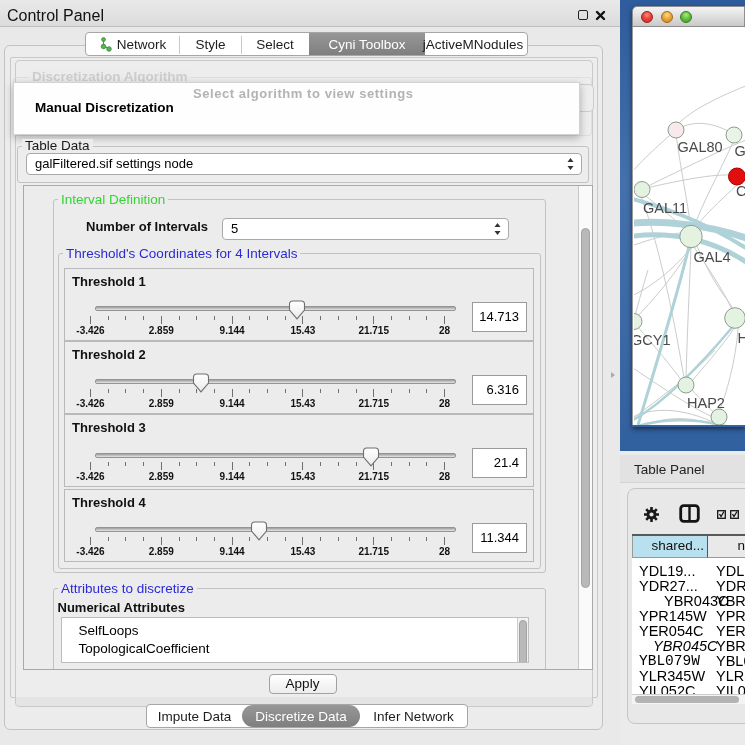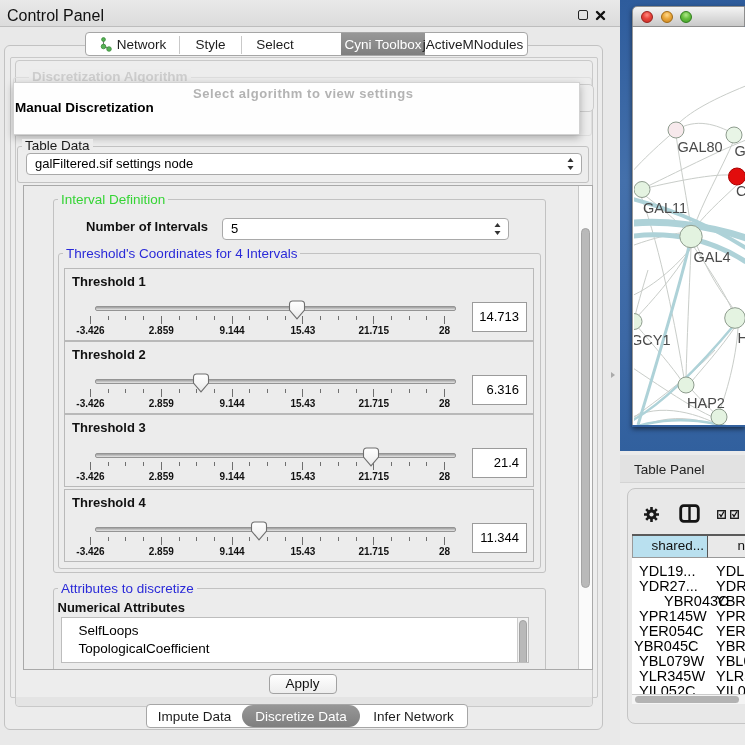--- a/index.html
+++ b/index.html
@@ -47,31 +47,31 @@
           <path d="M3.5 3 L3.5 9 M4.5 9.5 L8.5 11.5" stroke="#777" stroke-width="1.1" fill="none"></path>
           <circle cx="3.5" cy="2.5" r="1.9" fill="#57b356" stroke="#3a8a3a" stroke-width="0.8"></circle>
           <circle cx="3.5" cy="9.5" r="2.3" fill="#57b356" stroke="#3a8a3a" stroke-width="0.8"></circle>
           <circle cx="9" cy="12" r="2.3" fill="#57b356" stroke="#3a8a3a" stroke-width="0.8"></circle>
         </svg>
     Network</div>
   <div class="abs" style="left:93px;top:3px;width:1px;height:18px;background:#c9c9c9;"></div>
   <div class="seg" style="left:94px;width:61px;">Style</div>
   <div class="abs" style="left:155px;top:3px;width:1px;height:18px;background:#c9c9c9;"></div>
   <div class="seg" style="left:155px;width:68px;">Select</div>
-  <div class="seg" style="left:223px;width:84px;background:linear-gradient(#979797,#7f7f7f);color:#fff;margin-left:32px;">Cyni Toolbox</div>
+  <div class="seg" style="left:223px;width:116px;background:linear-gradient(#979797,#7f7f7f);color:#fff;">Cyni Toolbox</div>
   <div class="seg" style="left:331px;width:112px;">jActiveMNodules</div>
 </div>
 
 <div class="abs" style="left:13px;top:77px;width:577px;height:57px;border:1px solid #dedede;border-radius:3px;"></div>
 <div class="abs" style="left:29px;top:69px;font-size:13.5px;font-weight:bold;color:#cdcdcd;background:#ececec;padding:0 3px;">Discretization Algorithm</div>
 <div class="abs" style="left:560px;top:84px;width:32px;height:26px;background:#ededed;border:1px solid #cccccc;border-radius:0 5px 5px 0;"></div>
 
 <div class="abs" style="left:13px;top:82px;width:565px;height:51px;background:#fefefe;border:1px solid #d2d2d2;box-shadow:0 3px 8px rgba(0,0,0,0.28);"></div>
 <div class="abs" style="left:193px;top:85.5px;font-size:13px;color:#b3b3b3;font-weight:bold;letter-spacing:0.55px;">Select algorithm to view settings</div>
-<div class="abs" style="left:15px;top:100px;font-size:13.5px;font-weight:bold;color:#000;">Manual Discretization</div>
+<div class="abs" style="left:15px;top:100px;font-size:13.5px;font-weight:bold;color:#000;padding-left:20px;">Manual Discretization</div>
 
 <div class="grp" style="left:17px;top:146px;width:570px;height:35px;"></div>
 <div class="grptitle" style="left:22px;top:139px;color:#1a1a1a;">Table Data</div>
 <div class="combo" style="left:26px;top:152.5px;width:554px;height:20px;">
   <span class="ctext">galFiltered.sif settings node</span>
   <svg class="carr" viewBox="0 0 7 12">
         <path d="M3.5 0 L6.5 4 L0.5 4 Z" fill="#333"></path>
         <path d="M3.5 12 L6.5 8 L0.5 8 Z" fill="#333"></path>
       </svg>
 </div>
@@ -310,23 +310,23 @@
   <div class="rowt" style="left:7px;top:28px;">YDL19...</div>
   <div class="rowt" style="left:84px;top:28px;">YDL1</div>
   <div class="rowt" style="left:7px;top:43px;">YDR27...</div>
   <div class="rowt" style="left:84px;top:43px;">YDR2</div>
   <div class="rowt" style="left:7px;top:58px;margin-left:25px;">YBR043C</div>
   <div class="rowt" style="left:84px;top:58px;">YBR0</div>
   <div class="rowt" style="left:7px;top:73px;">YPR145W</div>
   <div class="rowt" style="left:84px;top:73px;">YPR1</div>
   <div class="rowt" style="left:7px;top:88px;">YER054C</div>
   <div class="rowt" style="left:84px;top:88px;">YER0</div>
-  <div class="rowt" style="left:2px;top:103px;">YBR045C</div>
+  <div class="rowt" style="left:21px;top:103px;font-style:italic;">YBR045C</div>
   <div class="rowt" style="left:84px;top:103px;">YBR0</div>
-  <div class="rowt" style="left:7px;top:118px;">YBL079W</div>
+  <div class="rowt" style="left:7px;top:118px;font-family:Liberation Mono, monospace;">YBL079W</div>
   <div class="rowt" style="left:84px;top:118px;">YBL0</div>
   <div class="rowt" style="left:7px;top:133px;">YLR345W</div>
   <div class="rowt" style="left:84px;top:133px;">YLR3</div>
   <div class="rowt" style="left:7px;top:148px;">YIL052C</div>
   <div class="rowt" style="left:84px;top:148px;">YIL0</div>
 </div>
 <div class="abs" style="left:632px;top:533.5px;width:113px;height:2px;background:#5a5a5a;"></div>
 <div class="abs" style="left:632px;top:535.5px;width:75.5px;height:22px;background:#b9e0ef;border-left:1px solid #999;border-right:1.5px solid #555;border-bottom:1px solid #999;box-sizing:border-box;text-align:center;text-indent:16px;font-size:13.5px;line-height:20px;color:#111;">shared...</div>
 <div class="abs" style="left:707.5px;top:535.5px;width:37.5px;height:22px;background:#e9e9e9;border-bottom:1px solid #999;box-sizing:border-box;font-size:13.5px;line-height:20px;color:#111;">
       <span style="position:absolute;left:30px;">nam</span>

